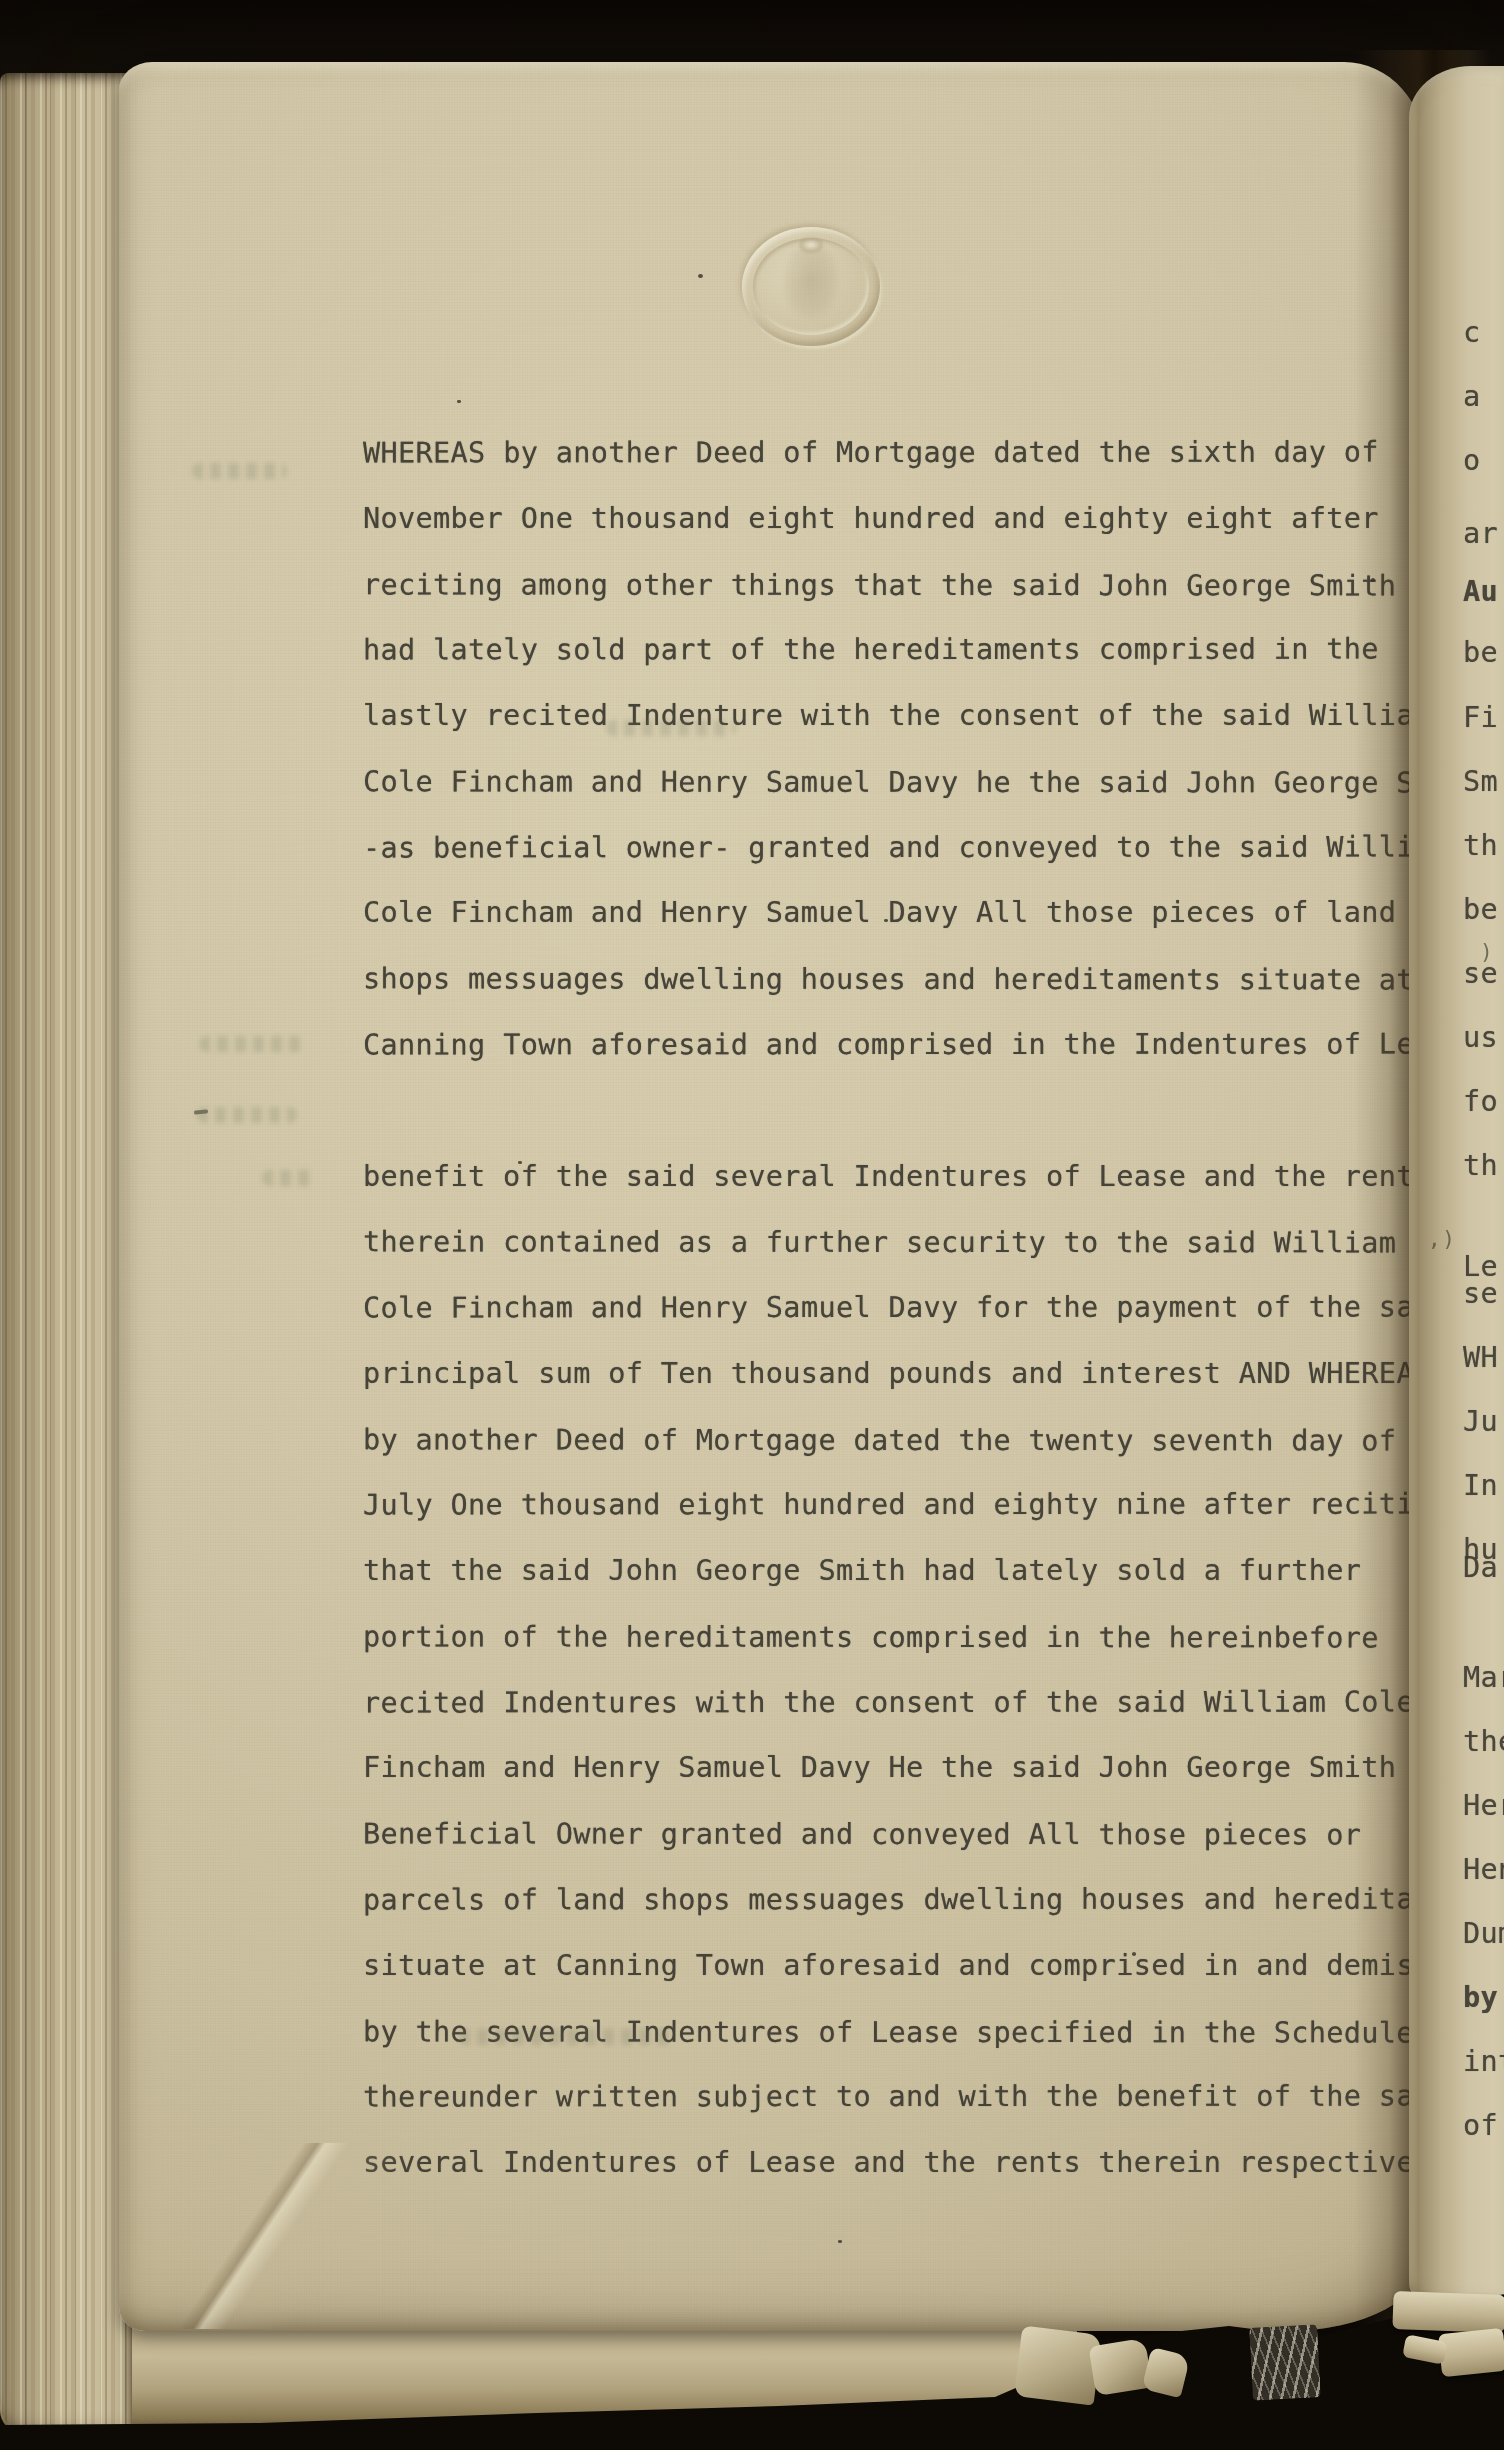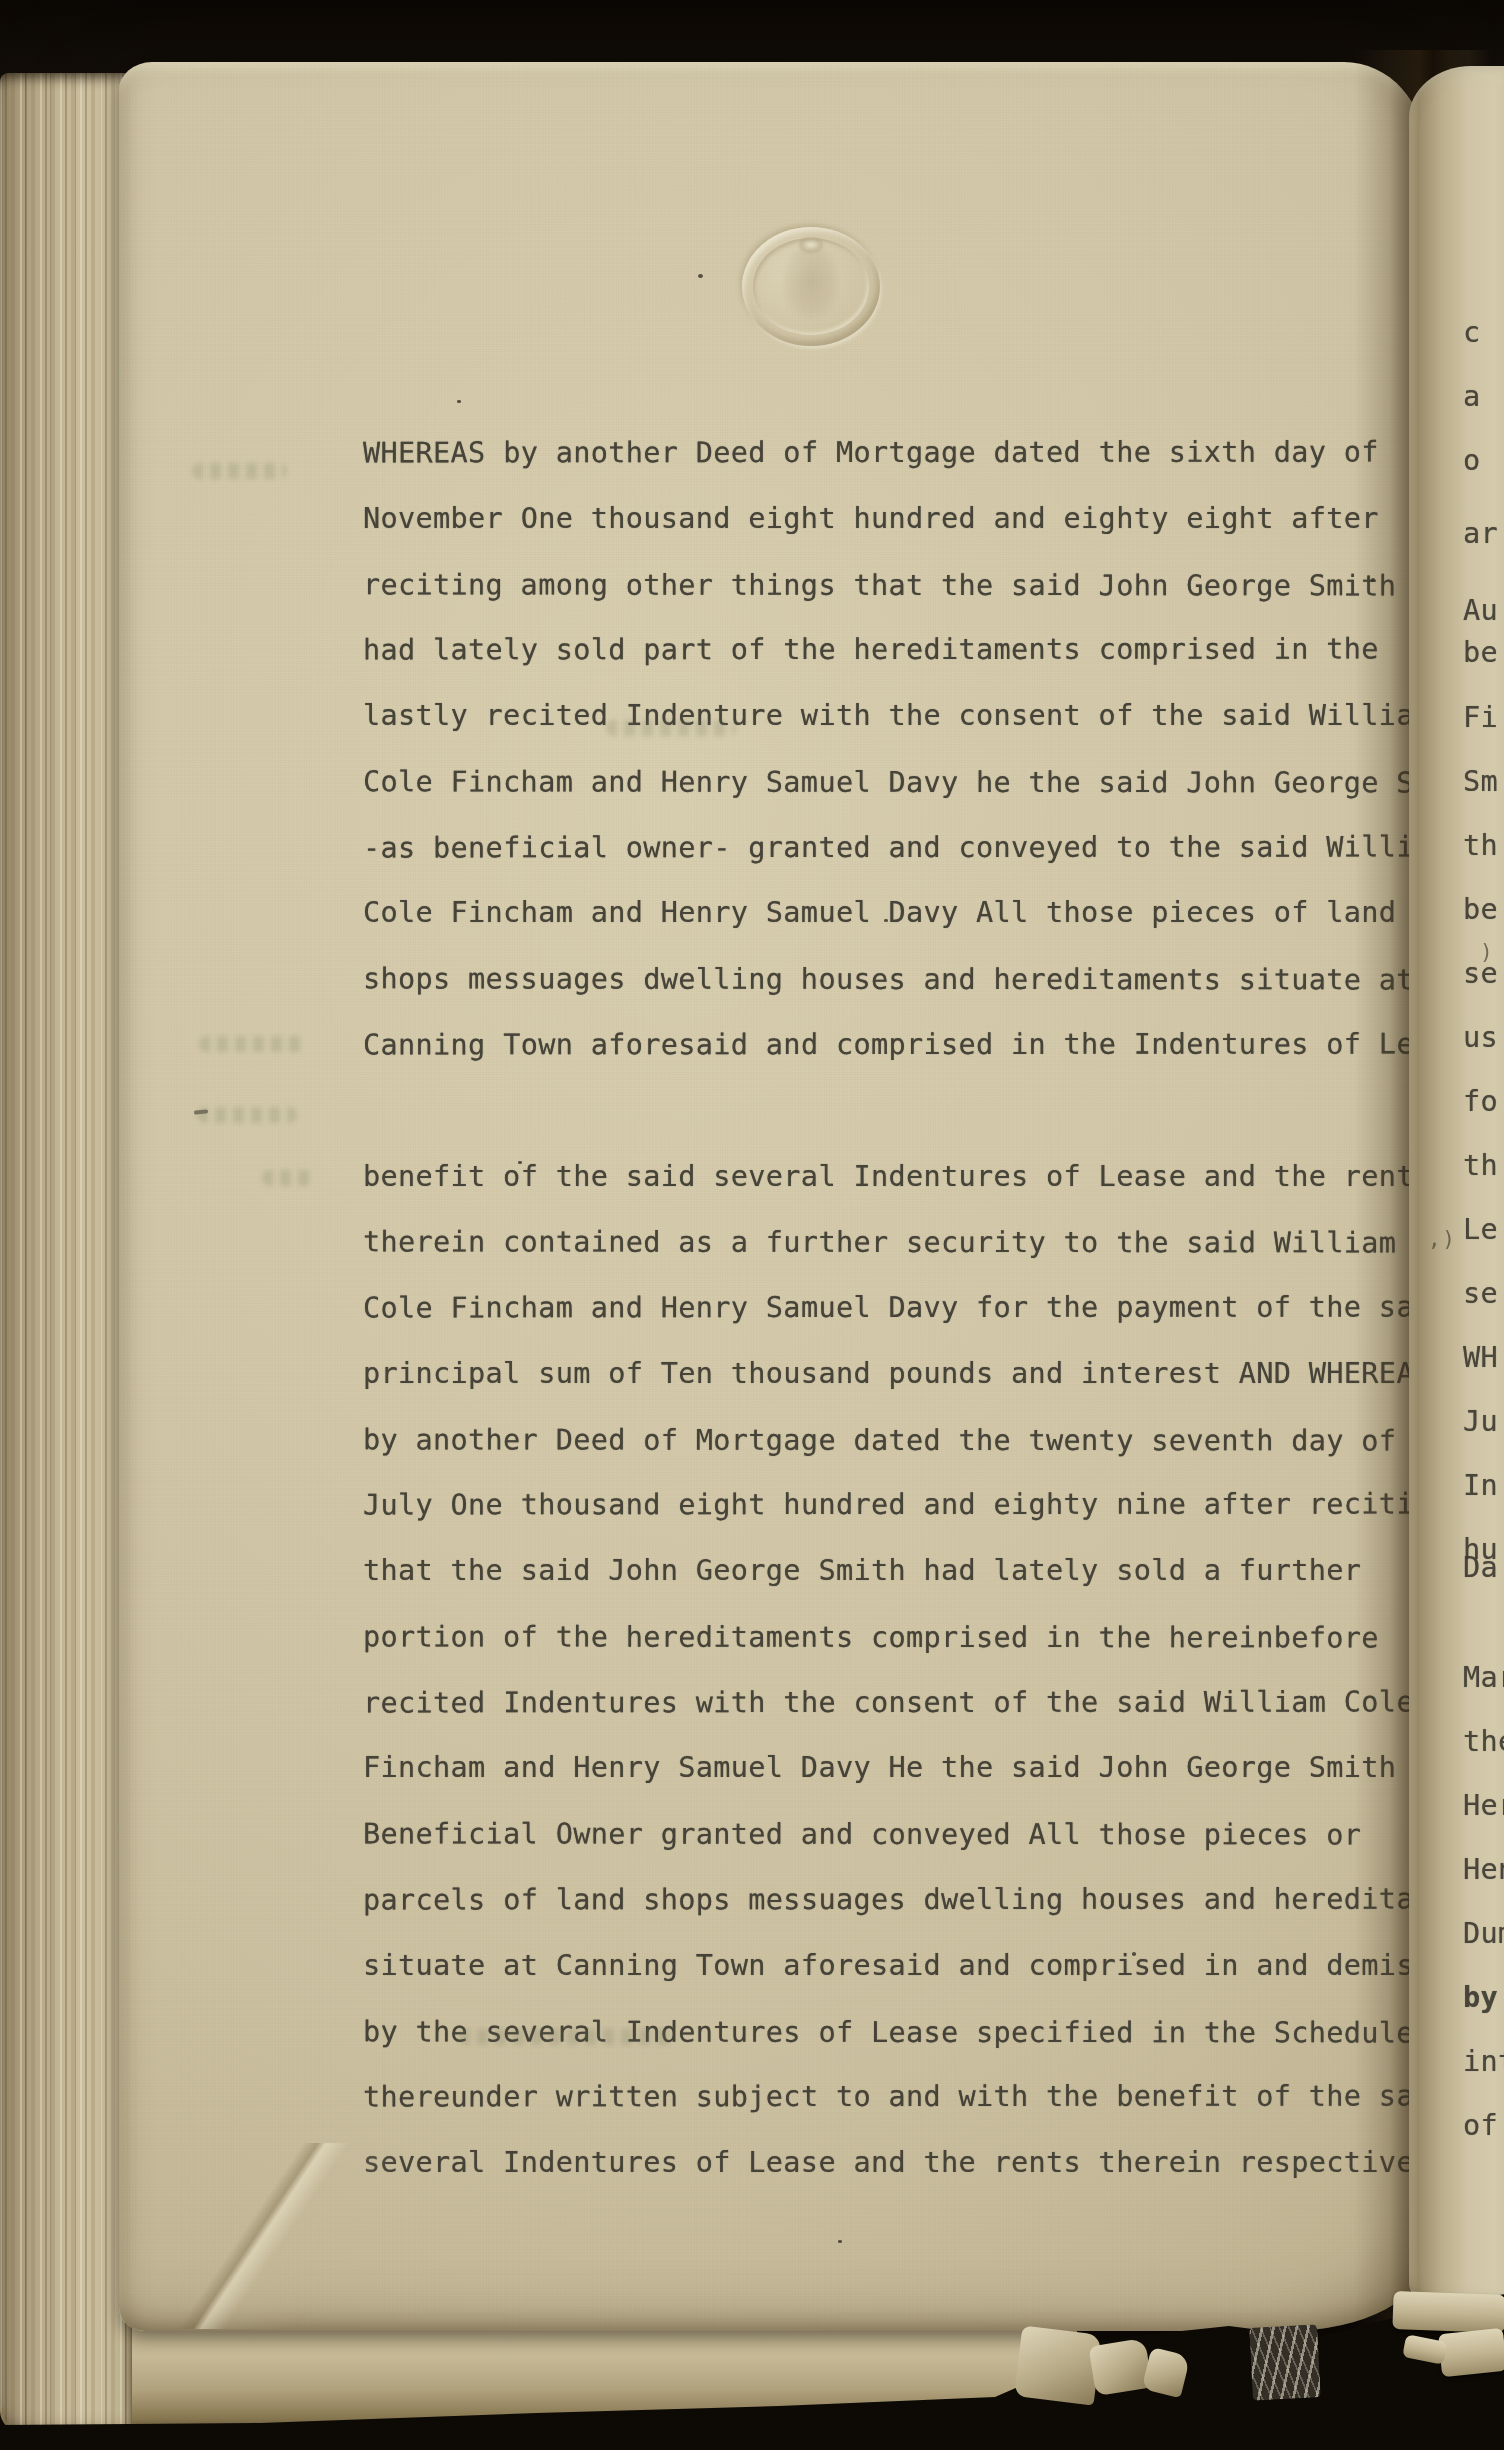--- a/index.html
+++ b/index.html
@@ -187,31 +187,31 @@
     </div>
 
   <div class="gutter"></div>
 
   <div class="right-page">
     <div>
         <div class="frag" style="top: 249px;">c</div>
         <div class="frag" style="top: 313px;">a</div>
         <div class="frag" style="top: 377px;">o</div>
         <div class="frag" style="top: 450px;">ar</div>
-        <div class="frag" style="top: 527px;">Au</div>
+        <div class="frag" style="top: 508px; font-weight: bold;">Au</div>
         <div class="frag" style="top: 569px;">be</div>
         <div class="frag" style="top: 634px;">Fi</div>
         <div class="frag" style="top: 698px;">Sm</div>
         <div class="frag" style="top: 762px;">th</div>
         <div class="frag" style="top: 826px;">be</div>
         <div class="frag" style="top: 890px;">se</div>
         <div class="frag" style="top: 954px;">us</div>
         <div class="frag" style="top: 1018px;">fo</div>
         <div class="frag" style="top: 1082px;">th</div>
-        <div class="frag" style="top: 1146px;">Le</div>
+        <div class="frag" style="top: 1183px;">Le</div>
         <div class="frag" style="top: 1210px;">se</div>
         <div class="frag" style="top: 1274px;">WH</div>
         <div class="frag" style="top: 1338px;">Ju</div>
         <div class="frag" style="top: 1402px;">In</div>
         <div class="frag" style="top: 1466px;">hu</div>
         <div class="frag" style="top: 1484px;">Da</div>
         <div class="frag" style="top: 1594px;">Mar</div>
         <div class="frag" style="top: 1658px;">the</div>
         <div class="frag" style="top: 1722px;">Her</div>
         <div class="frag" style="top: 1786px;">Hen</div>

